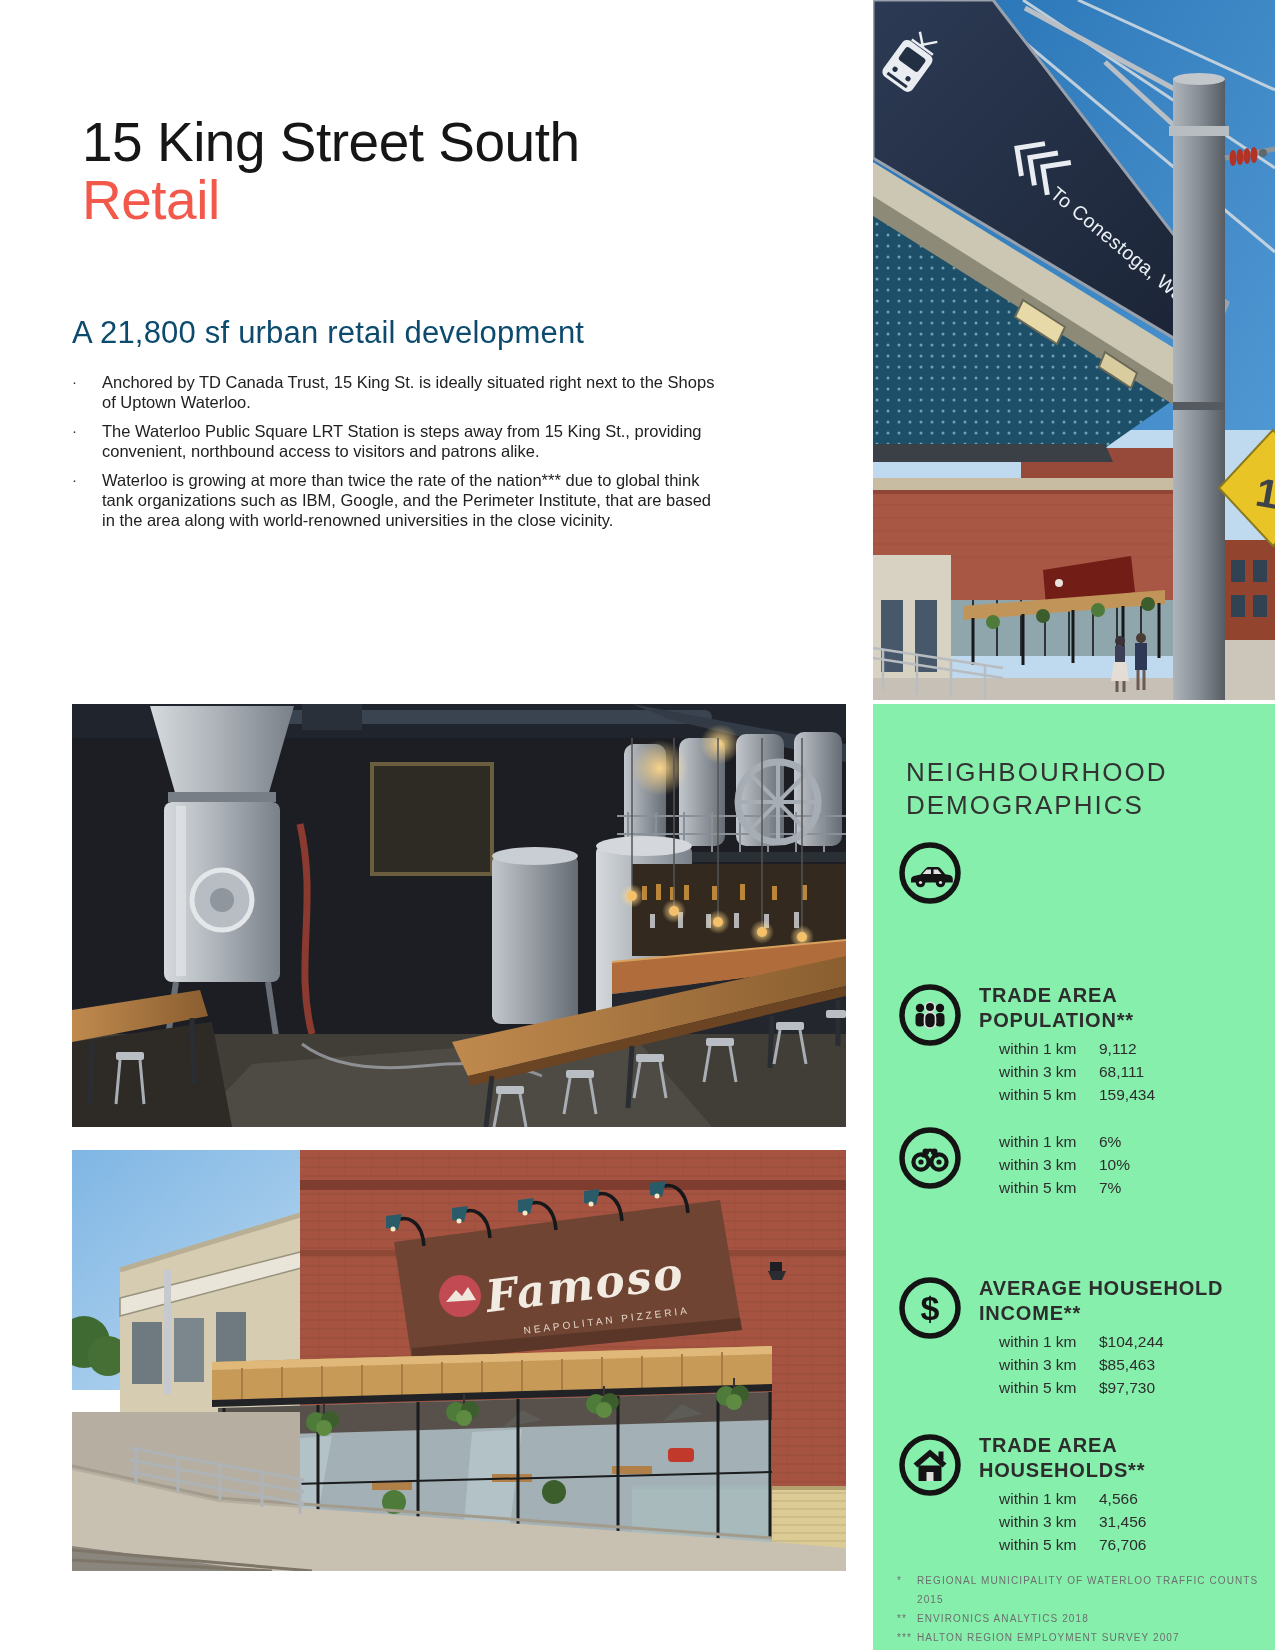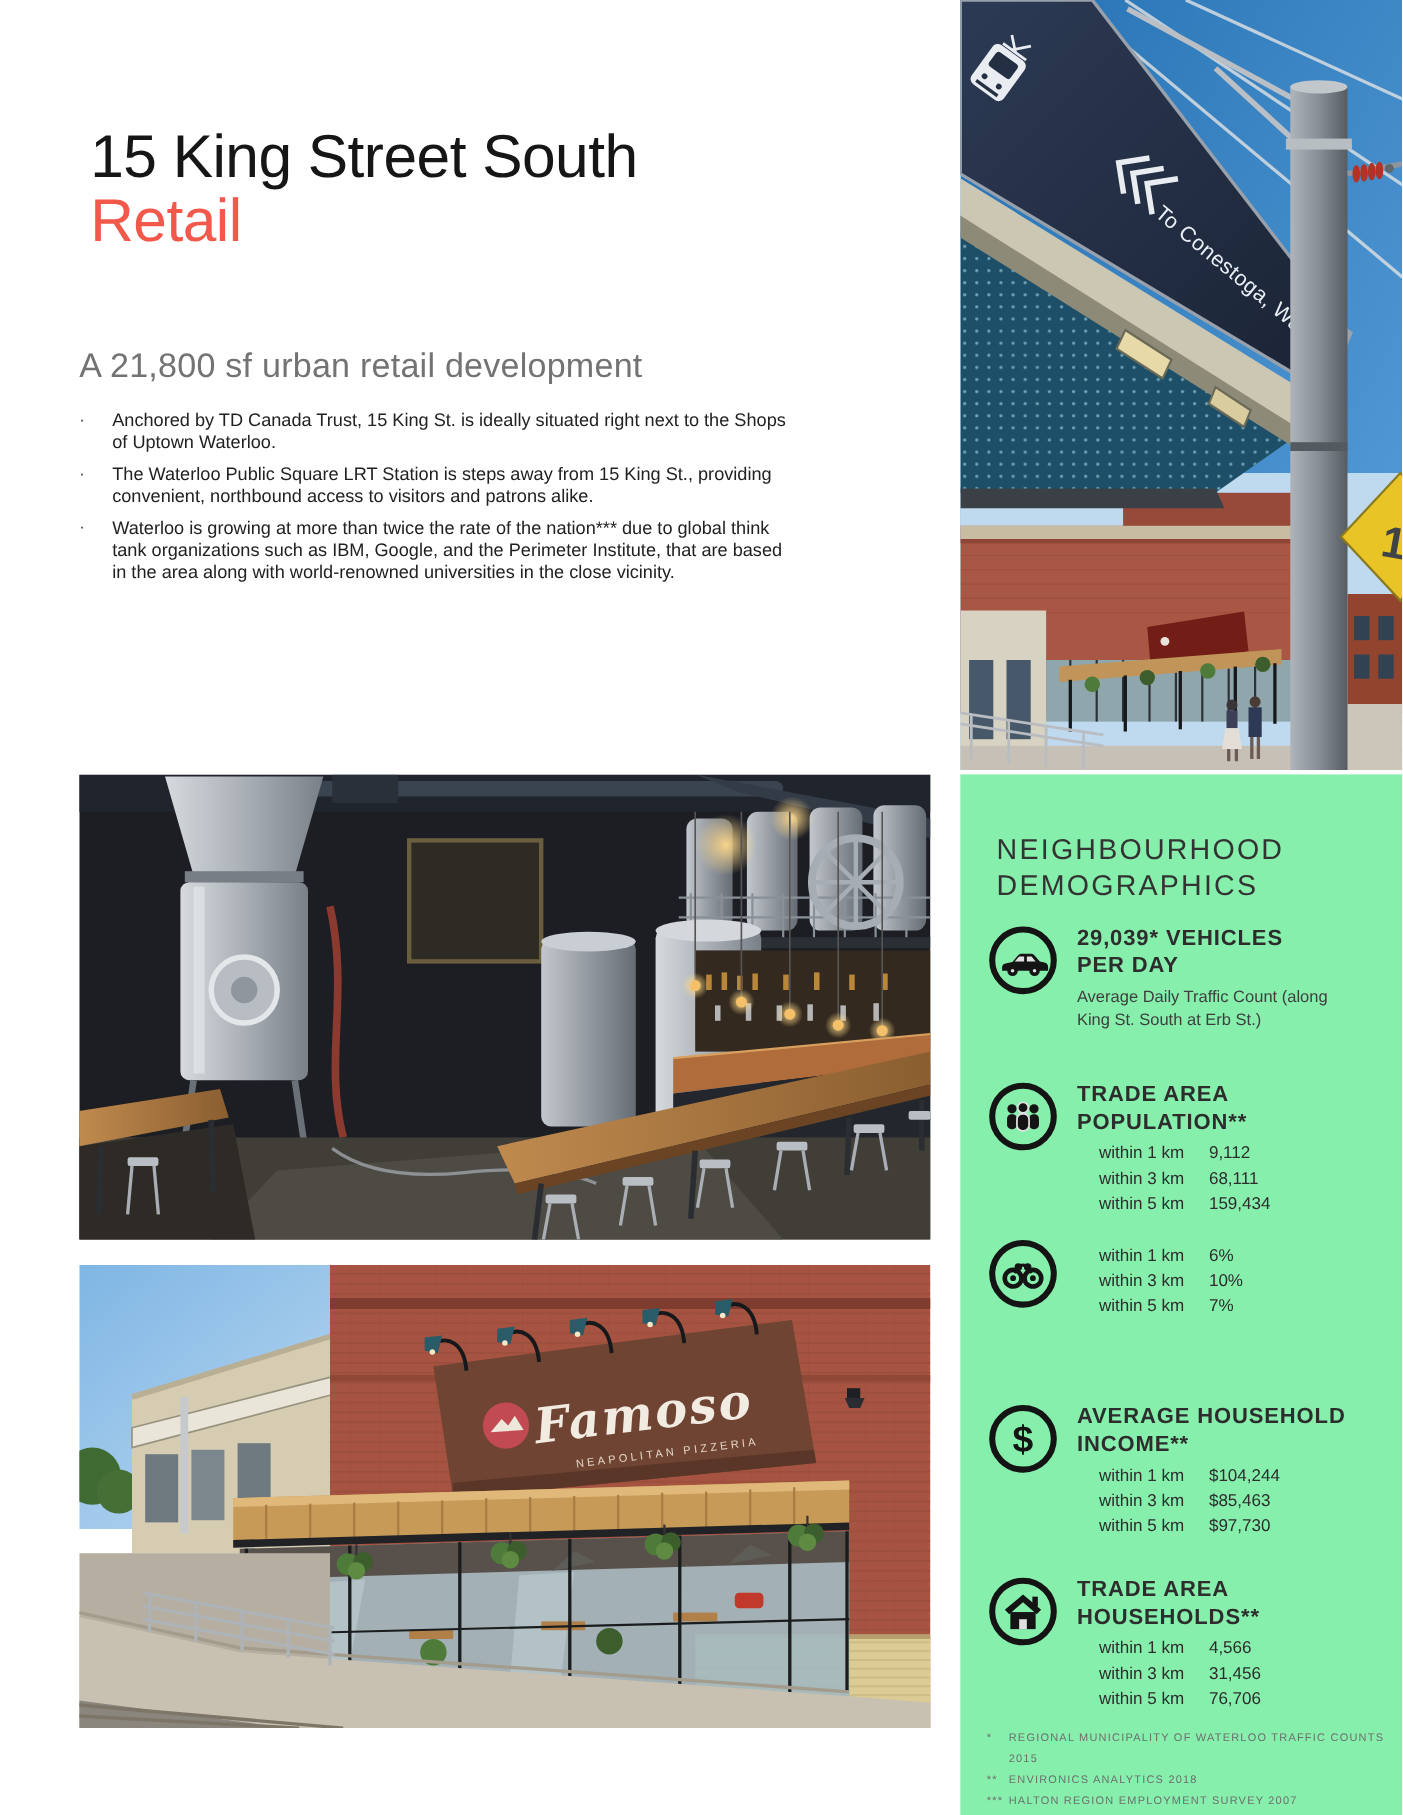--- a/index.html
+++ b/index.html
@@ -2,21 +2,21 @@
 <html><head>
 <meta charset="utf-8">
 <style>
   html,body{margin:0;padding:0;background:#ffffff;}
   body{font-family:"Liberation Sans","DejaVu Sans",sans-serif;}
   .page{position:relative;width:1275px;height:1650px;background:#ffffff;overflow:hidden;}
 
   
   .title-main{position:absolute;left:82px;top:78px;font-size:55px;font-weight:500;letter-spacing:-0.5px;color:#161616;line-height:1;}
   .title-accent{position:absolute;left:82px;top:161px;font-size:55px;font-weight:500;letter-spacing:-0.5px;color:#F2594B;line-height:1;margin-top:12px;}
-  .tagline{position:absolute;left:72px;top:289px;font-size:31px;font-weight:500;letter-spacing:0.2px;color:#737373;line-height:1.15;text-align:right;}
+  .tagline{position:absolute;left:72px;top:289px;font-size:31px;font-weight:500;letter-spacing:0.2px;color:#0c4a6e;line-height:1.15;text-align:right;}
   .bullets{position:absolute;left:72px;top:372px;width:655px;list-style:none;margin:0;padding:0;}
   .bullets li{display:flex;margin:0 0 9px 0;font-size:16.5px;line-height:20px;color:#212121;}
   .bullet-dot{flex:0 0 30px;color:#333;font-size:15px;line-height:20px;}
   .bullet-text{flex:1;}
 
   
   .photo{position:absolute;overflow:hidden;}
   .photo svg{display:block;}
   .photo-lrt{left:873px;top:0;width:402px;height:700px;}
   .photo-brewery{left:72px;top:704px;width:774px;height:423px;}
@@ -620,30 +620,20 @@
       <svg class="stat-icon" width="66" height="66" viewBox="0 0 66 66">
         <circle cx="33" cy="33" r="28" fill="none" stroke="#141414" stroke-width="5.5"></circle>
         <path d="M14 39.5 c0-1.8 1.2-3.1 3-3.5 l6.4-1.5 5-5.8 c0.9-1 2.1-1.6 3.5-1.6 h8.2 c1.4 0 2.7 0.6 3.6 1.7 l4.6 5.4 4.3 0.9 c1.9 0.4 3.2 2 3.2 3.9 v3.5 h-41.8 z" fill="#141414"></path>
         <path d="M29.5 29.5 h4.5 v4.5 h-8.5 z" fill="#E0E0E0"></path>
         <path d="M36.5 29.5 h4.2 l3.8 4.5 h-8 z" fill="#E0E0E0"></path>
         <circle cx="23.5" cy="42.5" r="4.8" fill="#141414"></circle>
           <circle cx="23.5" cy="42.5" r="1.6" fill="#E0E0E0"></circle>
         <circle cx="43.5" cy="42.5" r="4.8" fill="#141414"></circle>
           <circle cx="43.5" cy="42.5" r="1.6" fill="#E0E0E0"></circle>
       </svg>
-      <div class="stat-body">
-        <div class="stat-title">
-          <div>29,039* VEHICLES</div>
-          <div>PER DAY</div>
-        </div>
-        <div class="stat-sub">
-          <div>Average Daily Traffic Count (along</div>
-          <div>King St. South at Erb St.)</div>
-        </div>
-      </div>
     </div>
 
     <div class="stat stat-2">
       <svg class="stat-icon" width="66" height="66" viewBox="0 0 66 66">
         <circle cx="33" cy="33" r="28" fill="none" stroke="#141414" stroke-width="5.5"></circle>
         <circle cx="23" cy="26" r="4.2" fill="#141414"></circle>
         <rect x="18.5" y="31" width="9" height="13.5" rx="4" fill="#141414"></rect>
         <circle cx="43" cy="26" r="4.2" fill="#141414"></circle>
         <rect x="38.5" y="31" width="9" height="13.5" rx="4" fill="#141414"></rect>
         <circle cx="33" cy="25" r="4.8" fill="#141414" stroke="#E0E0E0" stroke-width="1.6"></circle>

